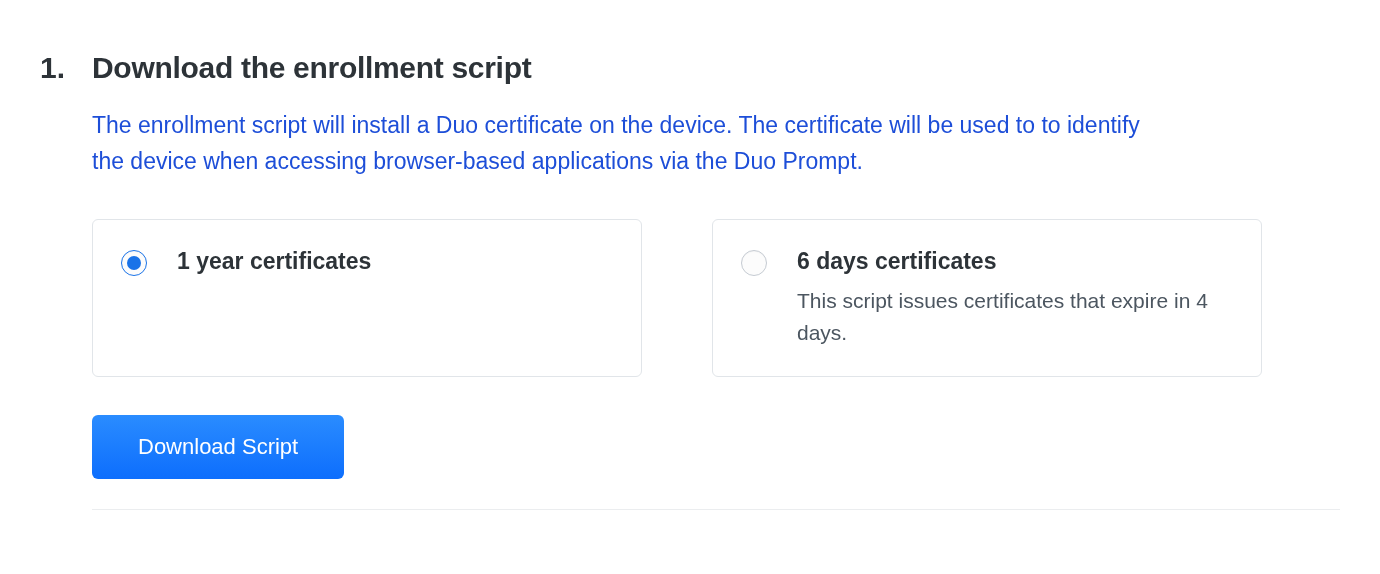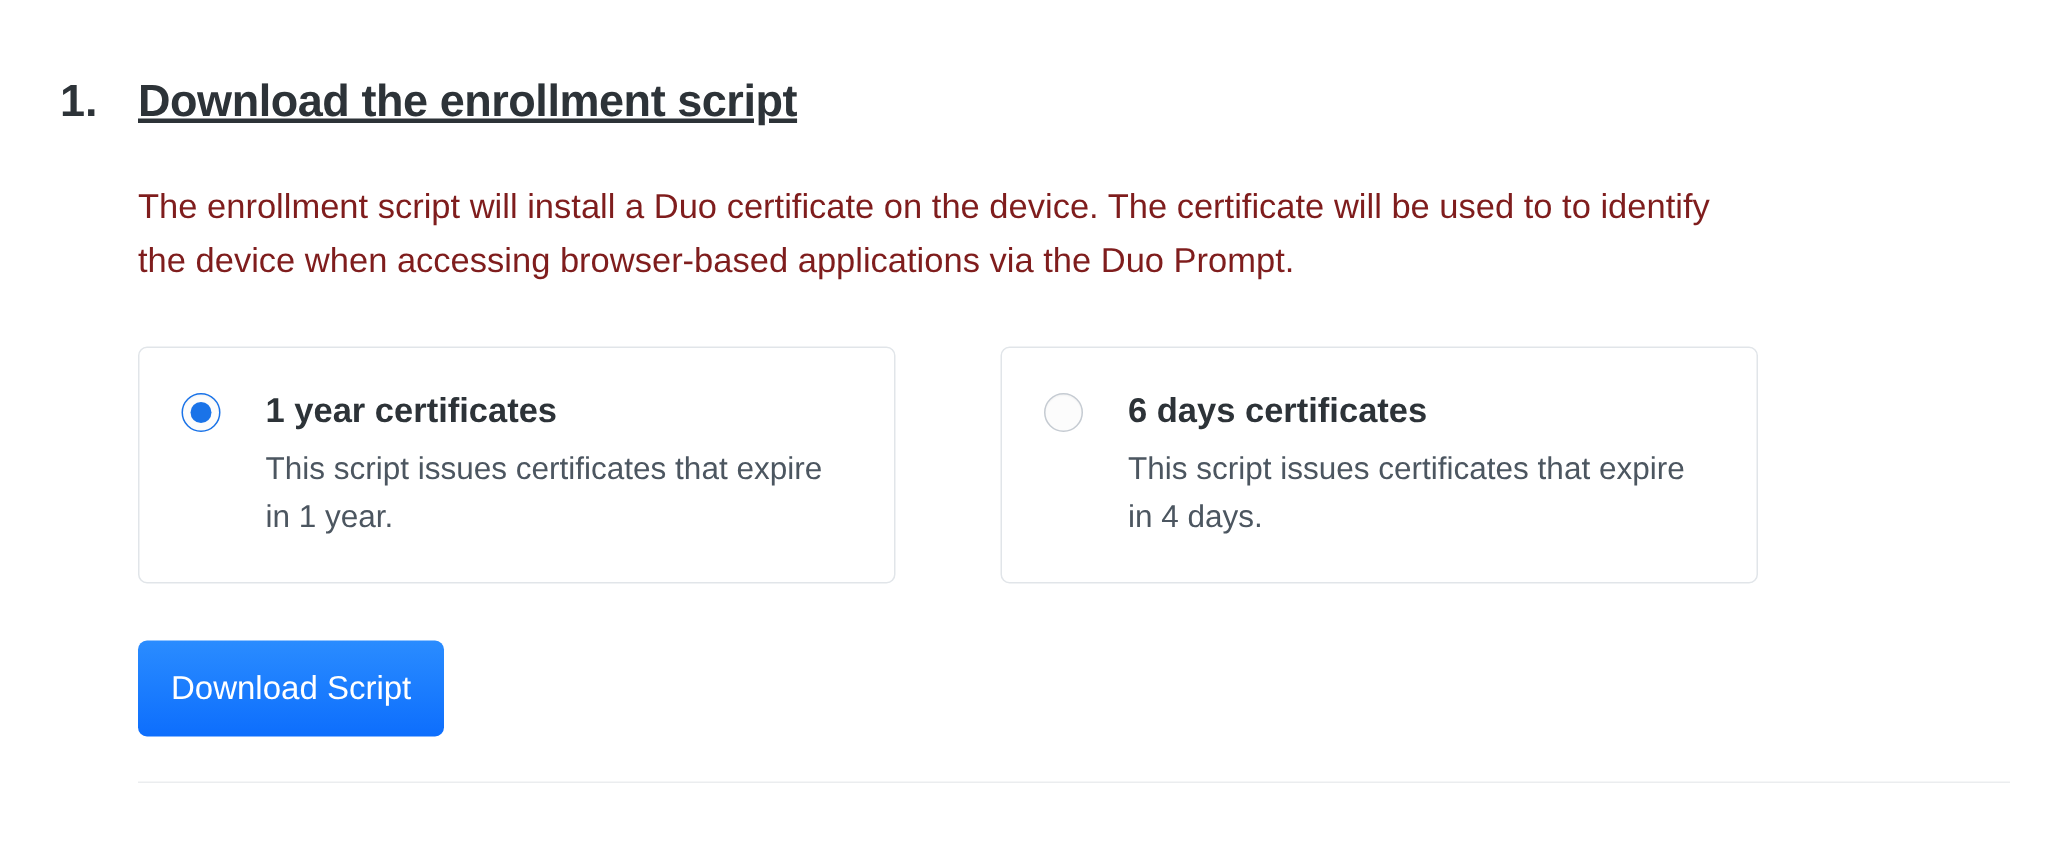--- a/index.html
+++ b/index.html
@@ -27,42 +27,41 @@
       min-width: 34px;
     }
     .step-content {
       flex: 1;
     }
     .step-title {
       font-size: 30px;
       font-weight: 700;
       color: #2d3338;
       letter-spacing: -0.3px;
-      margin-bottom: 34px;
+      margin-bottom: 22px;
       line-height: 1.2;
-      text-decoration: underline;
     }
     .step-description {
       font-size: 23px;
-      color: #7f1d1d;
+      color: #1d4ed8;
       line-height: 1.55;
       margin-bottom: 40px;
       font-weight: 400;
       max-width: 1080px;
     }
     .options-row {
       display: flex;
       gap: 70px;
       margin-bottom: 38px;
     }
     .option-card {
       border: 1px solid #e1e5e9;
       border-radius: 6px;
       padding: 28px 28px 28px 28px;
-      width: 505px;
+      width: 550px;
       display: flex;
       gap: 30px;
       align-items: flex-start;
       cursor: pointer;
       background: #ffffff;
     }
     .radio-outer {
       width: 26px;
       height: 26px;
       border-radius: 50%;
@@ -101,21 +100,21 @@
       font-size: 21px;
       color: #4c5660;
       line-height: 1.5;
       font-weight: 400;
     }
     .download-btn {
       background: linear-gradient(to bottom, #2a8cff, #0d6efd);
       color: #ffffff;
       border: none;
       border-radius: 6px;
-      padding: 19px 22px;
+      padding: 19px 46px;
       font-size: 22px;
       font-weight: 400;
       cursor: pointer;
       font-family: inherit;
     }
     .divider {
       border: none;
       border-top: 1px solid #ebedef;
       margin-top: 30px;
       width: 100%;
@@ -130,21 +129,20 @@
     <h2 class="step-title">Download the enrollment script</h2>
     <p class="step-description">The enrollment script will install a Duo certificate on the device. The certificate will be used to to identify the device when accessing browser-based applications via the Duo Prompt.</p>
 
     <div class="options-row">
       <label class="option-card">
         <span class="radio-outer selected">
           <span class="radio-inner"></span>
         </span>
         <span class="option-text">
           <div class="option-title">1 year certificates</div>
-          <div class="option-desc">This script issues certificates that expire in 1 year.</div>
         </span>
       </label>
 
       <label class="option-card">
         <span class="radio-outer">
           
         </span>
         <span class="option-text">
           <div class="option-title">6 days certificates</div>
           <div class="option-desc">This script issues certificates that expire in 4 days.</div>

